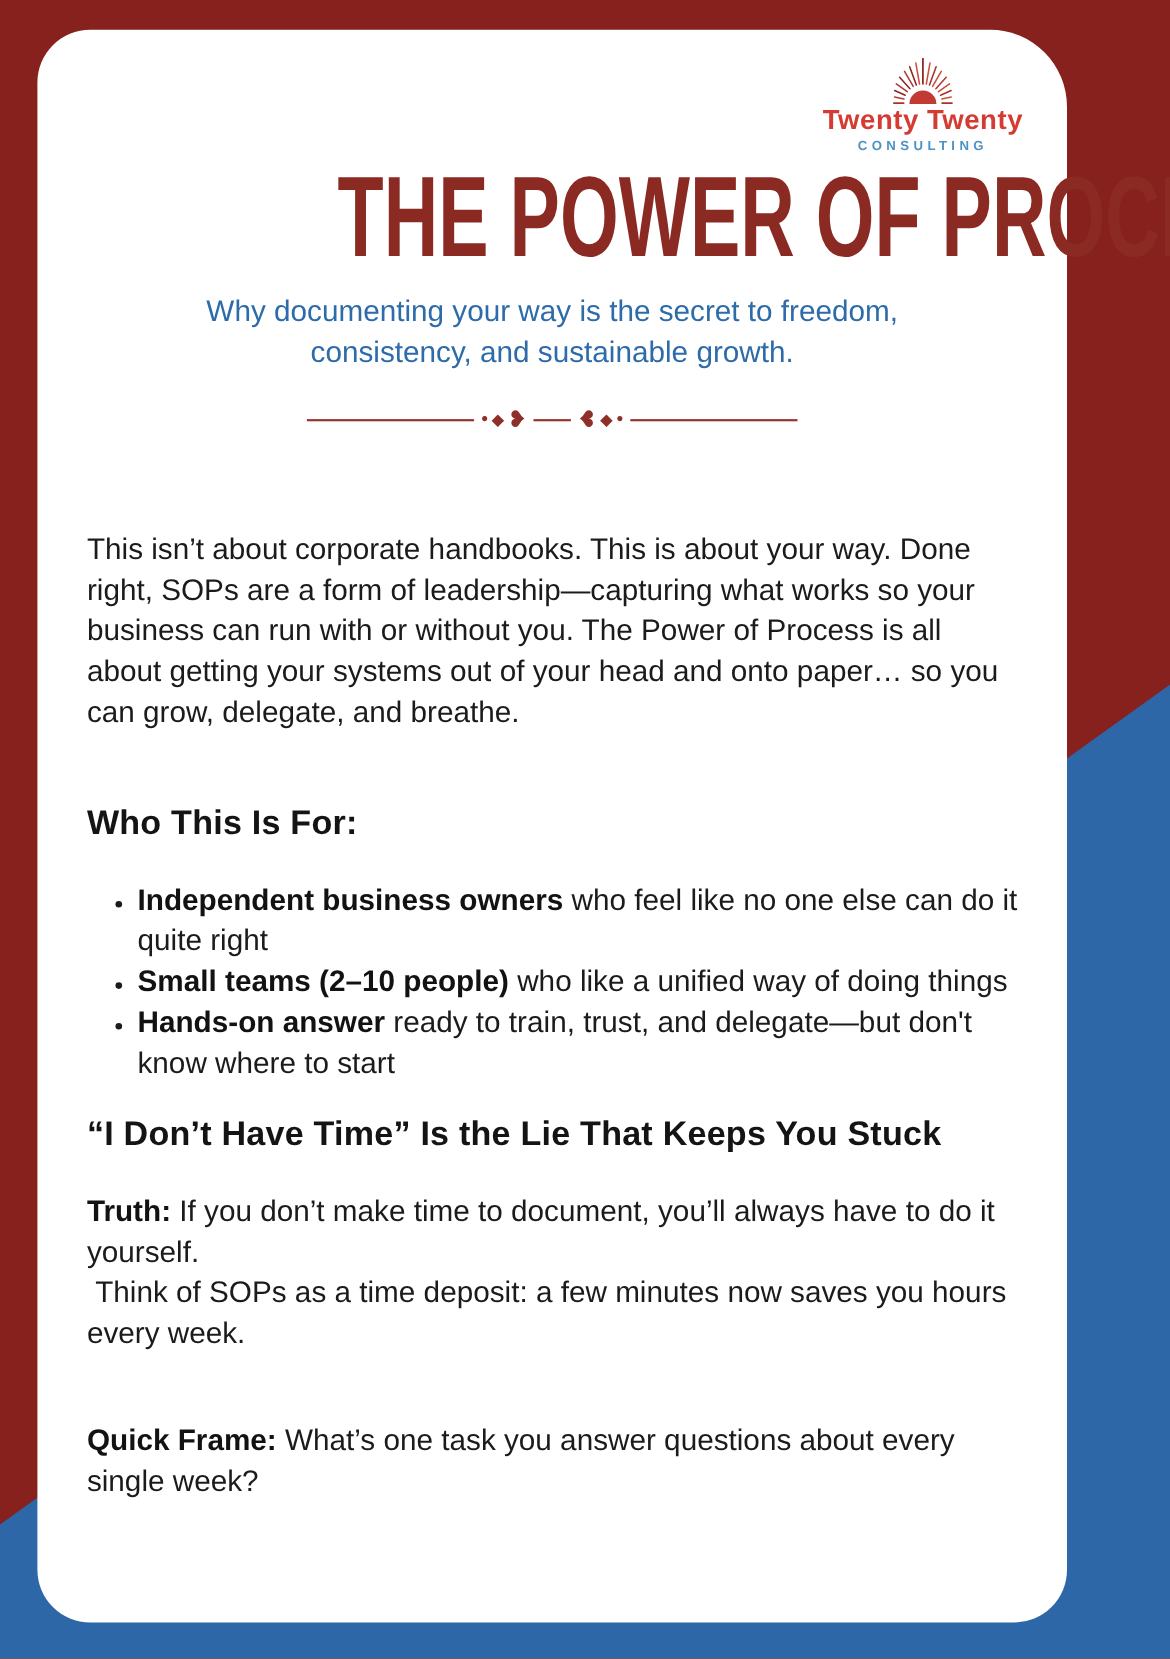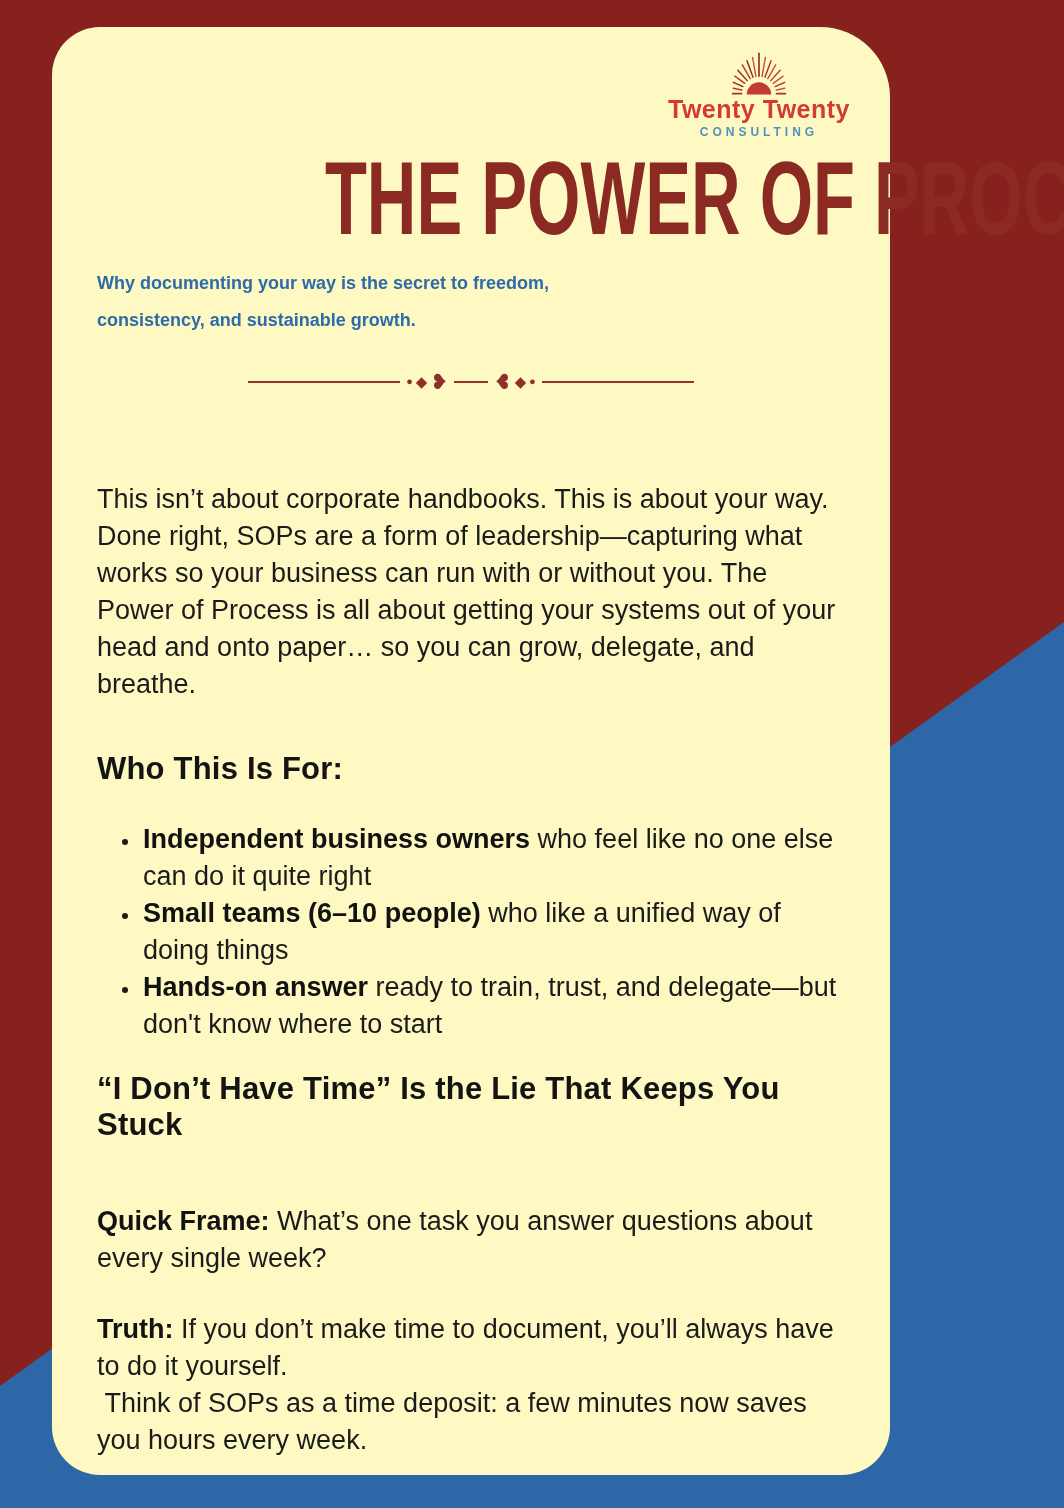--- a/index.html
+++ b/index.html
@@ -11,25 +11,25 @@
     overflow: hidden;
   }
   .blue-accent {
     position: absolute;
     inset: 0;
     background: #2D67A7;
     clip-path: polygon(0 1386px, 1064px 622px, 1064px 1508px, 0 1508px);
   }
   .card {
     position: absolute;
-    left: 52px;
+    left: 34px;
     top: 27px;
-    width: 838px;
+    width: 936px;
     height: 1448px;
-    background: #fef9c3;
+    background: #ffffff;
     border-radius: 48px 70px 48px 48px;
     padding: 0 45px;
   }
   
   .logo {
     position: absolute;
     top: 14px;
     right: 26px;
     width: 210px;
     text-align: center;
@@ -59,23 +59,24 @@
     line-height: 0.92;
     font-weight: 700;
     color: #8B2A23;
     white-space: nowrap;
     transform: scaleX(0.66);
     transform-origin: center;
     letter-spacing: 0px;
   }
   .page-subtitle {
     margin-top: 18px;
-    font-size: 18px;
-    line-height: 37px;
-    font-weight: 700;
+    text-align: center;
+    font-size: 27px;
+    line-height: 37px;
+    font-weight: 400;
     color: #2D6BA9;
     white-space: pre-line;
   }
   
   .divider {
     margin-top: 32px;
     display: flex;
     align-items: center;
     justify-content: center;
     height: 22px;
@@ -95,21 +96,21 @@
     font-size: 27px;
     line-height: 37px;
     max-width: 940px;
   }
   .section-heading {
     font-size: 31px;
     font-weight: 800;
     color: #141414;
     letter-spacing: 0.2px;
   }
-  .heading-who { margin-top: 48px; }
+  .heading-who { margin-top: 64px; }
   .bullet-list {
     margin-top: 34px;
     padding-left: 44px;
     font-size: 27px;
     line-height: 37px;
     max-width: 930px;
   }
   .bullet-list li { padding-left: 2px; }
   .bullet-list li::marker { font-size: 20px; }
   .heading-time { margin-top: 28px; }
@@ -180,25 +181,25 @@
     <span class="rule"></span>
   </div>
 
   <div class="content">
     <p class="intro">This isn’t about corporate handbooks. This is about your way. Done right, SOPs are a form of leadership—capturing what works so your business can run with or without you. The Power of Process is all about getting your systems out of your head and onto paper… so you can grow, delegate, and breathe.</p>
 
     <h2 class="section-heading heading-who">Who This Is For:</h2>
 
     <ul class="bullet-list">
       <li><b>Independent business owners</b><span> who feel like no one else can do it quite right</span></li>
-      <li><b>Small teams (6–10 people)</b><span> who like a unified way of doing things</span></li>
+      <li><b>Small teams (2–10 people)</b><span> who like a unified way of doing things</span></li>
       <li><b>Hands-on answer</b><span> ready to train, trust, and delegate—but don't know where to start</span></li>
     </ul>
 
     <h2 class="section-heading heading-time">“I Don’t Have Time” Is the Lie That Keeps You Stuck</h2>
 
-    <p class="para quick"><b>Quick Frame:</b><span> What’s one task you answer questions about every single week?</span></p>
-
     <p class="para"><b>Truth:</b><span> If you don’t make time to document, you’ll always have to do it yourself.
 &nbsp;Think of SOPs as a time deposit: a few minutes now saves you hours every week.</span></p>
+
+    <p class="para quick"><b>Quick Frame:</b><span> What’s one task you answer questions about every single week?</span></p>
   </div>
 
 </div>
 
 </body></html>

